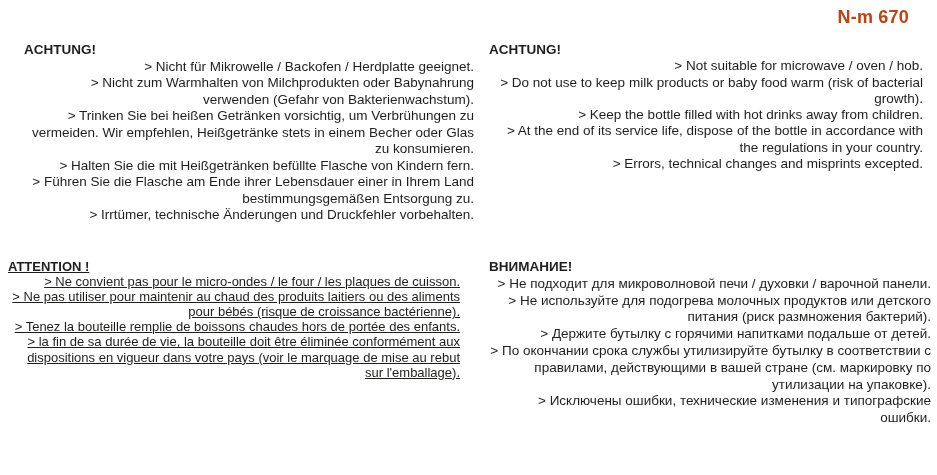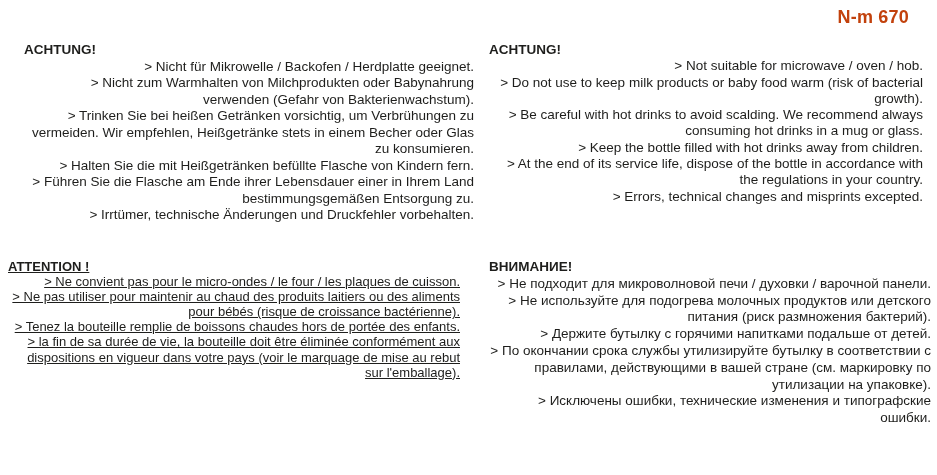--- a/index.html
+++ b/index.html
@@ -84,21 +84,20 @@
     <p>&gt; Trinken Sie bei heißen Getränken vorsichtig, um Verbrühungen zu vermeiden. Wir empfehlen, Heißgetränke stets in einem Becher oder Glas zu konsumieren.</p>
     <p>&gt; Halten Sie die mit Heißgetränken befüllte Flasche von Kindern fern.</p>
     <p>&gt; Führen Sie die Flasche am Ende ihrer Lebensdauer einer in Ihrem Land bestimmungsgemäßen Entsorgung zu.</p>
     <p>&gt; Irrtümer, technische Änderungen und Druckfehler vorbehalten.</p>
   </section>
 
   <section class="sec sec-en">
     <h2>ACHTUNG!</h2>
     <p>&gt; Not suitable for microwave / oven / hob.</p>
     <p>&gt; Do not use to keep milk products or baby food warm (risk of bacterial growth).</p>
-    <p>&gt; Be careful with hot drinks to avoid scalding. We recommend always consuming hot drinks in a mug or glass.</p>
     <p>&gt; Keep the bottle filled with hot drinks away from children.</p>
     <p>&gt; At the end of its service life, dispose of the bottle in accordance with the regulations in your country.</p>
     <p>&gt; Errors, technical changes and misprints excepted.</p>
   </section>
 
   <section class="sec sec-fr">
     <h2>ATTENTION !</h2>
     <p>&gt; Ne convient pas pour le micro-ondes / le four / les plaques de cuisson.</p>
     <p>&gt; Ne pas utiliser pour maintenir au chaud des produits laitiers ou des aliments pour bébés (risque de croissance bactérienne).</p>
     <p>&gt; Tenez la bouteille remplie de boissons chaudes hors de portée des enfants.</p>

